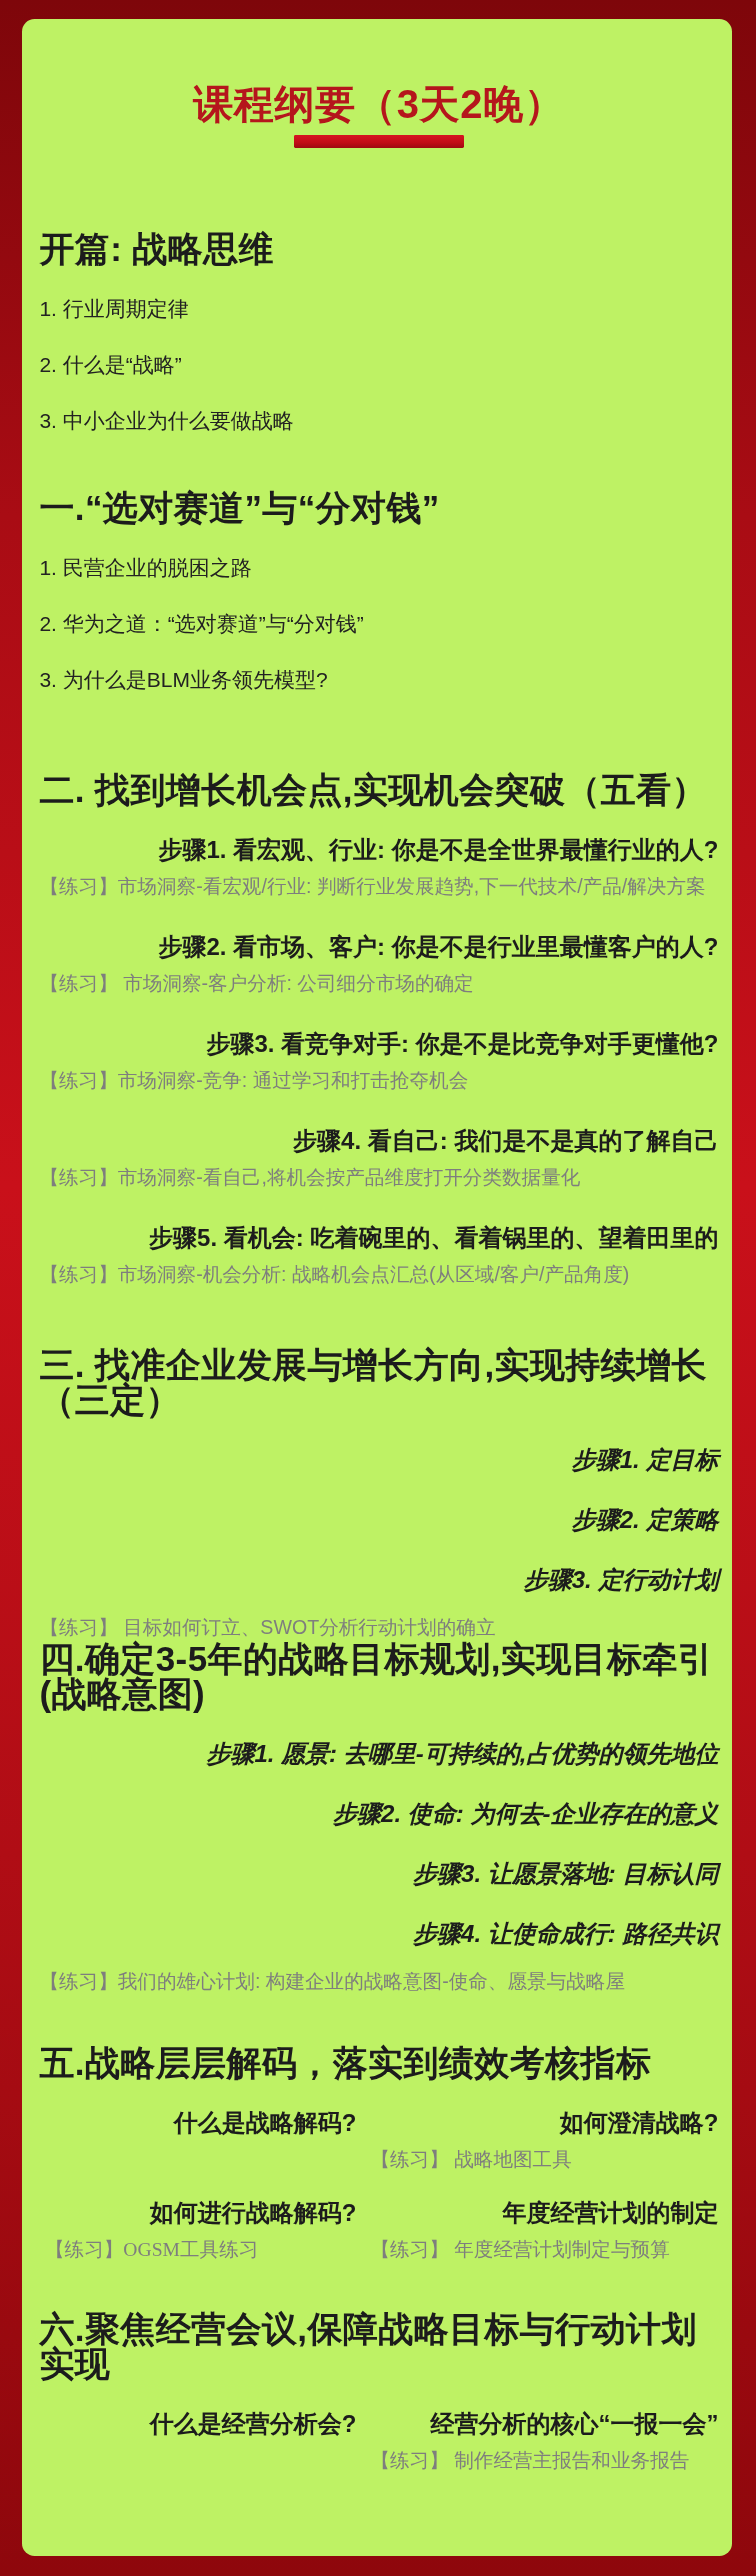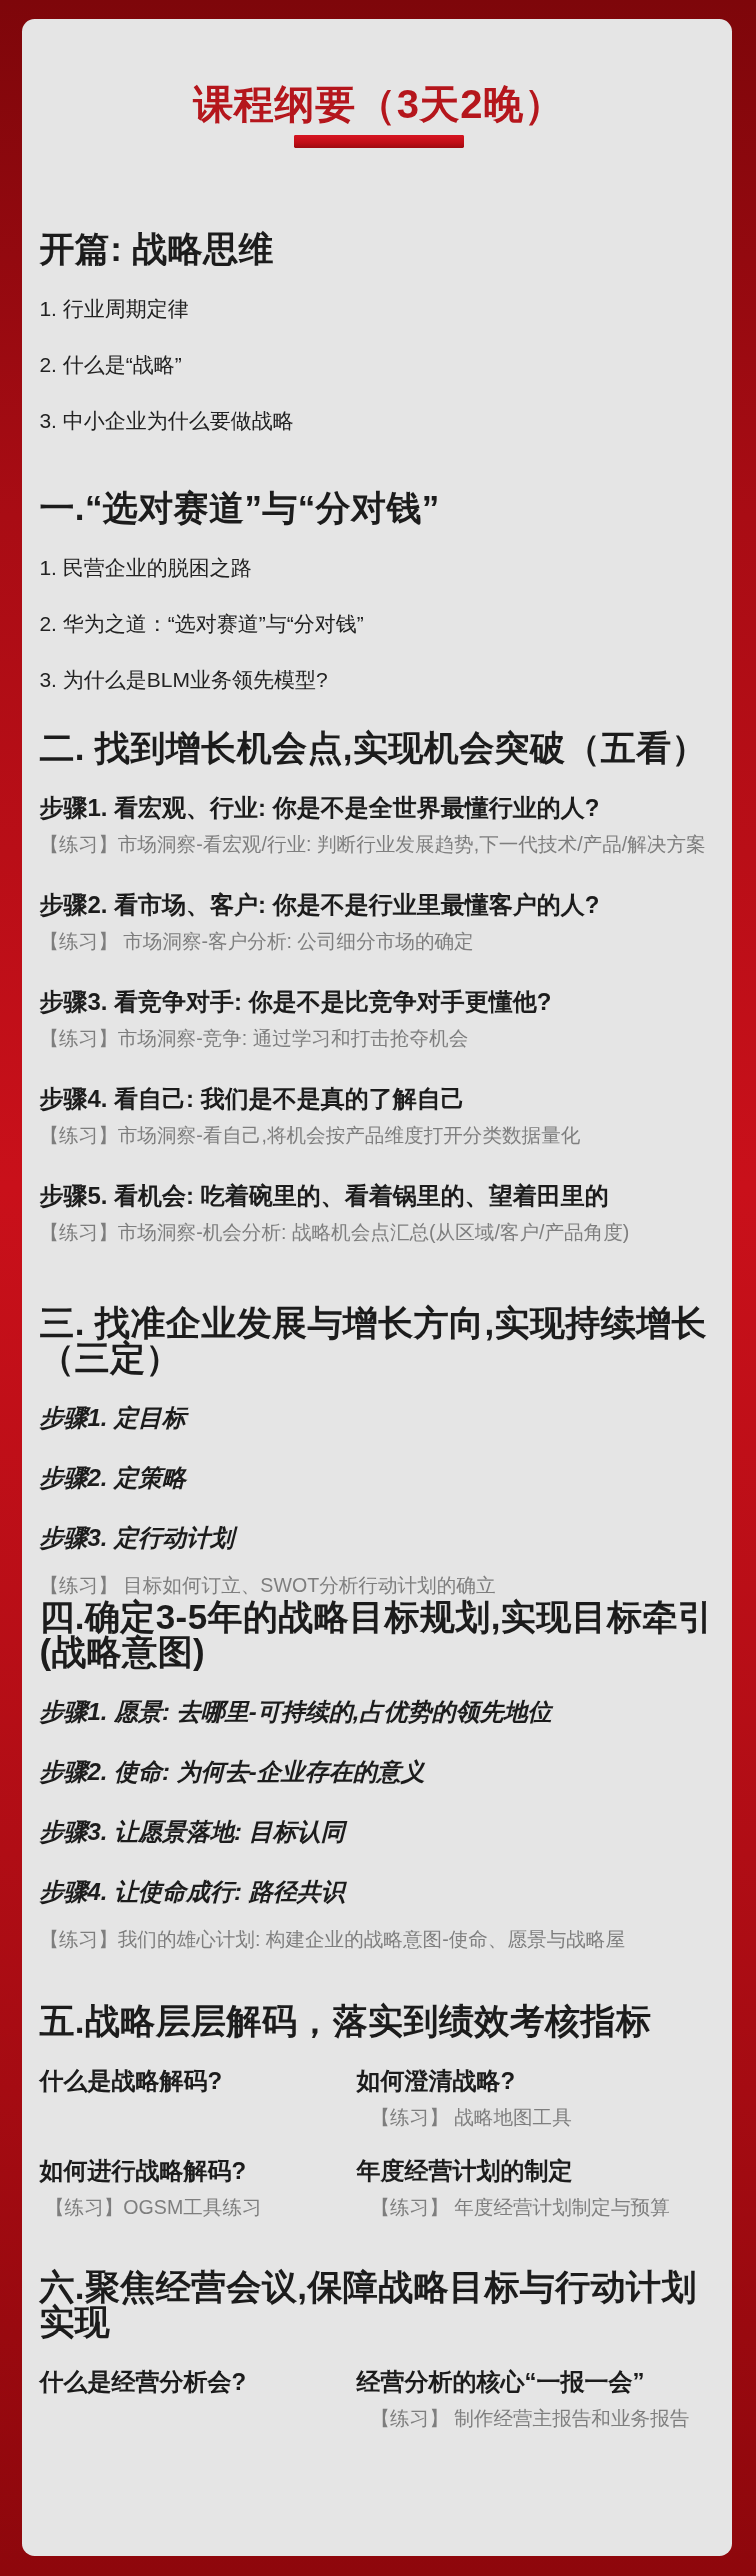--- a/index.html
+++ b/index.html
@@ -4,57 +4,57 @@
 <style>
   html,body{margin:0;padding:0;}
   body{
     width:757px;height:2576px;position:relative;
     font-family:"Liberation Sans","DejaVu Sans",sans-serif;
     background:linear-gradient(180deg,#7e060a 0%,#a90c14 20%,#c9101a 46%,#b00d15 72%,#8e070c 100%);
     overflow:hidden;
   }
   .card{
     position:absolute;left:22.4px;top:19px;width:710px;height:2537px;
-    background:#e5e5e5;border-radius:12.6px;
+    background:#bef264;border-radius:12.6px;
     padding:0 14px 0 17px;box-sizing:border-box;
   }
   .title{
     margin:62px 0 0 0;text-align:center;
     font-size:40px;font-weight:800;color:#b5161c;letter-spacing:0.7px;line-height:46px;
   }
   .title-bar{
     width:170px;height:13.3px;margin:7.7px auto 0;
     background:linear-gradient(180deg,#d41420 8%,#c00d16 60%,#9d0a10 100%);
     border-radius:1.4px;
   }
   #sections section{margin:0;}
   #sections section:nth-of-type(1){margin-top:83px;}
   #sections section:nth-of-type(2){margin-top:53px;}
-  #sections section:nth-of-type(3){margin-top:34px;}
+  #sections section:nth-of-type(3){margin-top:76px;}
   #sections section:nth-of-type(4){margin-top:59px;}
   #sections section:nth-of-type(5){}
   #sections section:nth-of-type(6){margin-top:50px;}
   #sections section:nth-of-type(7){margin-top:48px;}
   .sec-h{
     margin:0 0 27px 0;font-size:35px;font-weight:800;color:#1c1c1c;line-height:35px;
     letter-spacing:0.4px;
   }
   .item{font-size:21px;color:#222;line-height:32px;margin-bottom:24px;}
   .item:last-child{margin-bottom:0;}
-  .q{font-size:24px;font-weight:700;color:#1c1c1c;line-height:32px;}
+  .q{font-size:24px;font-weight:700;color:#1c1c1c;line-height:32px;text-align:right;}
   .note{font-size:19.6px;color:#7e7e7e;line-height:27px;margin-top:7px;}
   .pair{margin-bottom:31px;}
   .pair:last-child{margin-bottom:0;}
   .steps .q{margin-bottom:28px;font-style:italic;}
   .steps .q:last-child{margin-bottom:0;}
   .steps-note{margin-top:18px;}
   .grid2{display:grid;grid-template-columns:317px 1fr;column-gap:0;margin-bottom:24px;}
   .grid2:last-child{margin-bottom:0;}
   .cell .note{margin-left:14px;}
-  .cell.left .note{margin-left:5.6px;}
+  .cell.left .note{margin-left:5.6px;font-family:Liberation Serif, serif;}
 </style>
 </head>
 <body>
 
 <div class="card">
 
   <h1 class="title">课程纲要（3天2晚）</h1>
   <div class="title-bar"></div>
 
   <div id="sections">

